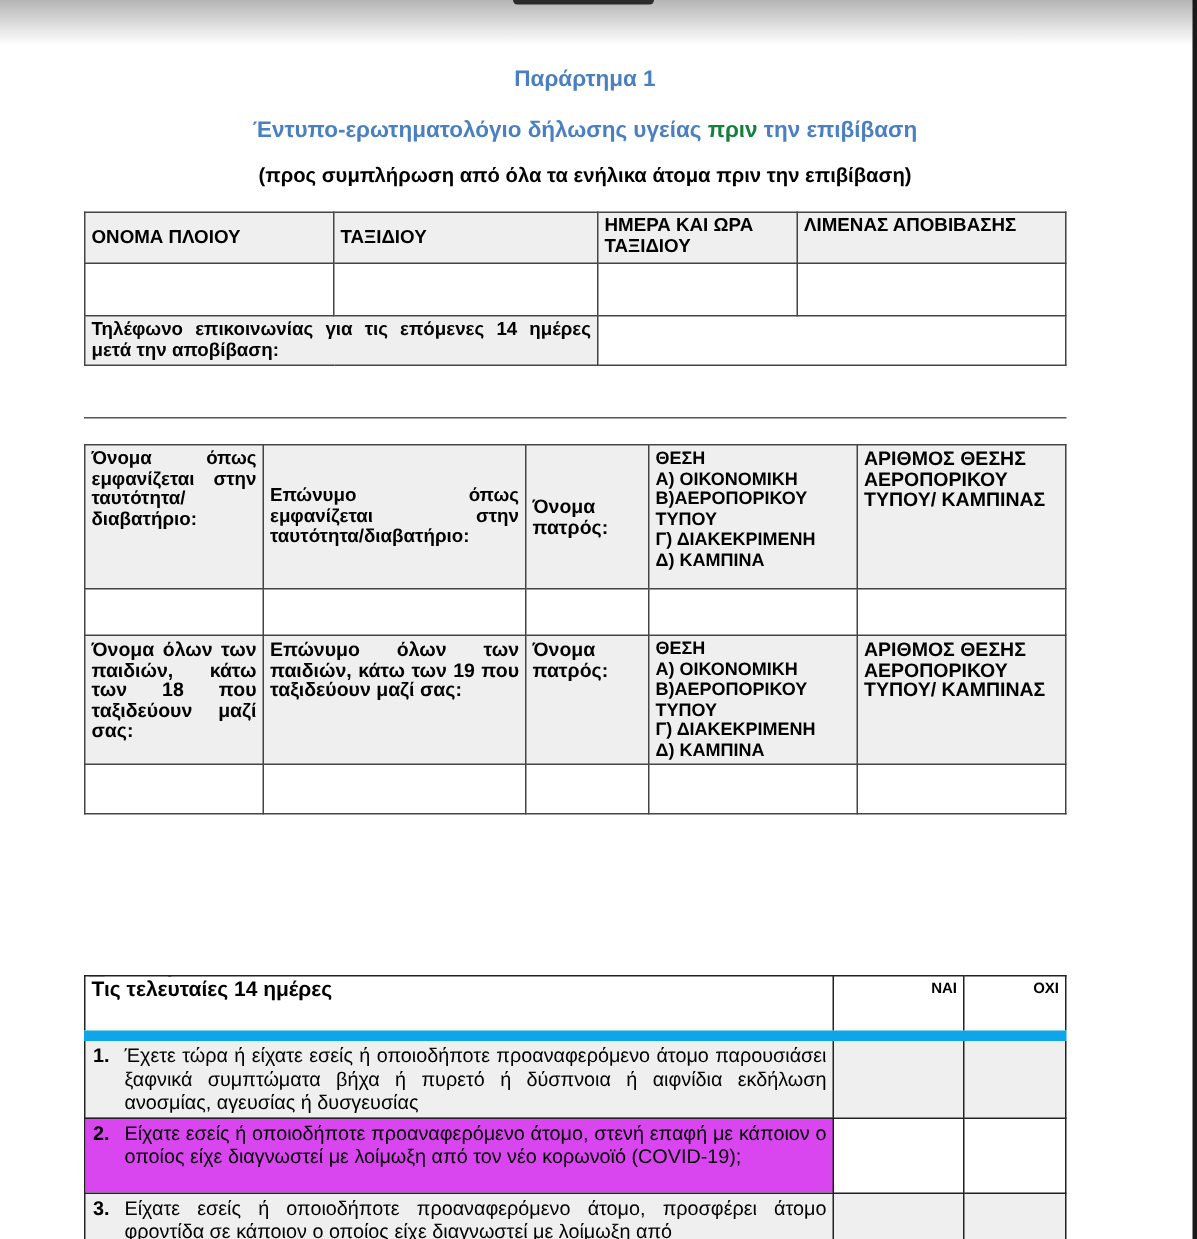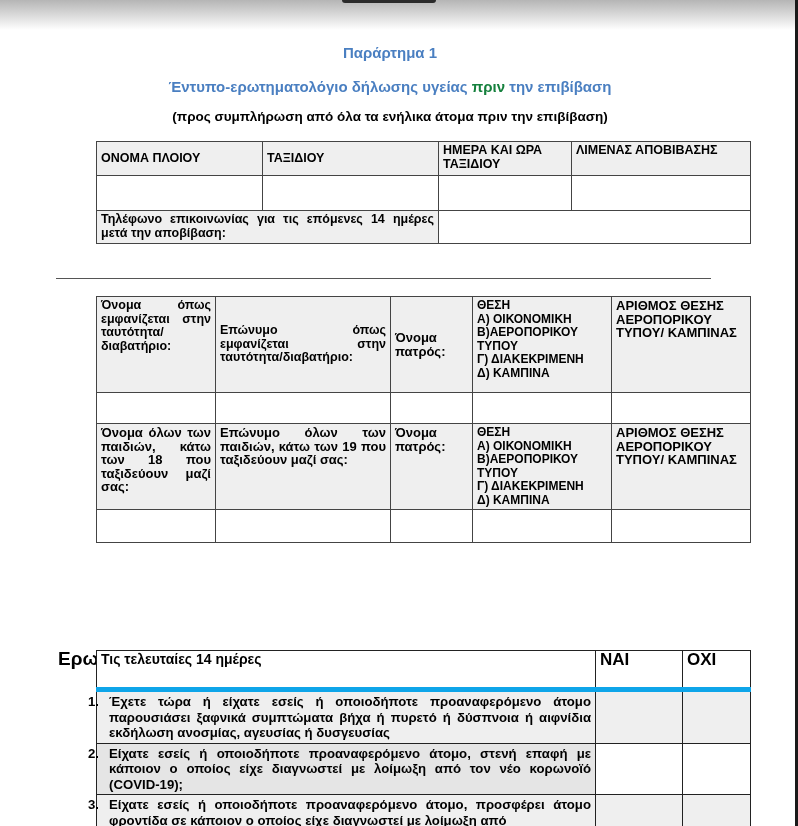--- a/index.html
+++ b/index.html
@@ -26,40 +26,40 @@
   }
   .title2 {
     position: absolute; left: 0; width: 780px; top: 78px; text-align: center;
     color: #4a7fc1; font-weight: bold; font-size: 15px;
   }
   .title2 .em { color: #15803d; }
   .subtitle {
     position: absolute; left: 0; width: 780px; top: 109px; text-align: center;
     font-weight: bold; font-size: 13.5px;
   }
-  table { border-collapse: collapse; position: absolute; margin-left: 40px; }
+  table { border-collapse: collapse; position: absolute; }
   td { border: 1px solid #444; vertical-align: top; padding: 2px 4px; font-size: 12.5px; font-weight: bold; line-height: 13.5px; }
   .hdr { background: #efefef; }
   .t1 { left: 56px; top: 141px; width: 655px; }
   .t1 td { font-size: 12.5px; }
   .sep {
     position: absolute; left: 56px; top: 278px; width: 655px; height: 1px; background: #555;
   }
   .t2 { left: 56px; top: 296px; width: 655px; }
   .t2 td.j { text-align: justify; text-align-last: left; }
   .small { font-size: 12px; }
   .q-label {
     position: absolute; left: 58px; top: 648px; font-size: 19px; font-weight: bold;
   }
   .t3 { left: 56px; top: 650px; width: 655px; }
   .t3 td { border-color: #222; }
   .t3 .head td { background: #fff; font-size: 14px; height: 32px; }
-  .t3 .head td.yn { text-align: left; font-size: 17px; }
-  .t3 .head { border-bottom: 5px solid #0ea5e9; }
-  .t3 .qtext { font-weight: bold; font-size: 13.2px; line-height: 15.5px; background: #efefef; text-align: justify; text-align-last: left; padding-left: 12px; text-indent: -21px; }
+  .t3 .head td.yn { text-align: right; font-size: 10px; }
+  .t3 .head { border-bottom: 7px solid #0ea5e9; }
+  .t3 .qtext { font-weight: normal; font-size: 13.2px; line-height: 15.5px; background: #efefef; text-align: justify; text-align-last: left; padding-left: 26px; text-indent: -21px; }
   .t3 .qtext b { display: inline-block; width: 21px; text-indent: 0; }
   .t3 .box { background: #efefef; }
 </style>
 </head>
 <body>
 
 <div class="top-shade"></div>
 <div class="top-tab"></div>
 <div class="right-edge"></div>
 
@@ -139,21 +139,21 @@
     <td style="width:490px">Τις τελευταίες 14 ημέρες</td>
     <td class="yn" style="width:78px">ΝΑΙ</td>
     <td class="yn">ΟΧΙ</td>
   </tr>
   <tr style="height:50px">
     <td class="qtext"><b>1.</b><span>Έχετε τώρα ή είχατε εσείς ή οποιοδήποτε προαναφερόμενο άτομο παρουσιάσει ξαφνικά συμπτώματα βήχα ή πυρετό ή δύσπνοια ή αιφνίδια εκδήλωση ανοσμίας, αγευσίας ή δυσγευσίας</span></td>
     <td class="box"></td>
     <td class="box"></td>
   </tr>
   <tr style="height:50px">
-    <td class="qtext" style="background:#e5e5e5"><b>2.</b><span>Είχατε εσείς ή οποιοδήποτε προαναφερόμενο άτομο, στενή επαφή με κάποιον ο οποίος είχε διαγνωστεί με λοίμωξη από τον νέο κορωνοϊό (COVID-19);</span></td>
+    <td class="qtext" style="background:#d946ef"><b>2.</b><span>Είχατε εσείς ή οποιοδήποτε προαναφερόμενο άτομο, στενή επαφή με κάποιον ο οποίος είχε διαγνωστεί με λοίμωξη από τον νέο κορωνοϊό (COVID-19);</span></td>
     <td></td>
     <td></td>
   </tr>
   <tr style="height:50px">
     <td class="qtext"><b>3.</b><span>Είχατε εσείς ή οποιοδήποτε προαναφερόμενο άτομο, προσφέρει άτομο φροντίδα σε κάποιον ο οποίος είχε διαγνωστεί με λοίμωξη από</span></td>
     <td class="box"></td>
     <td class="box"></td>
   </tr>
 </tbody>
   </table>

